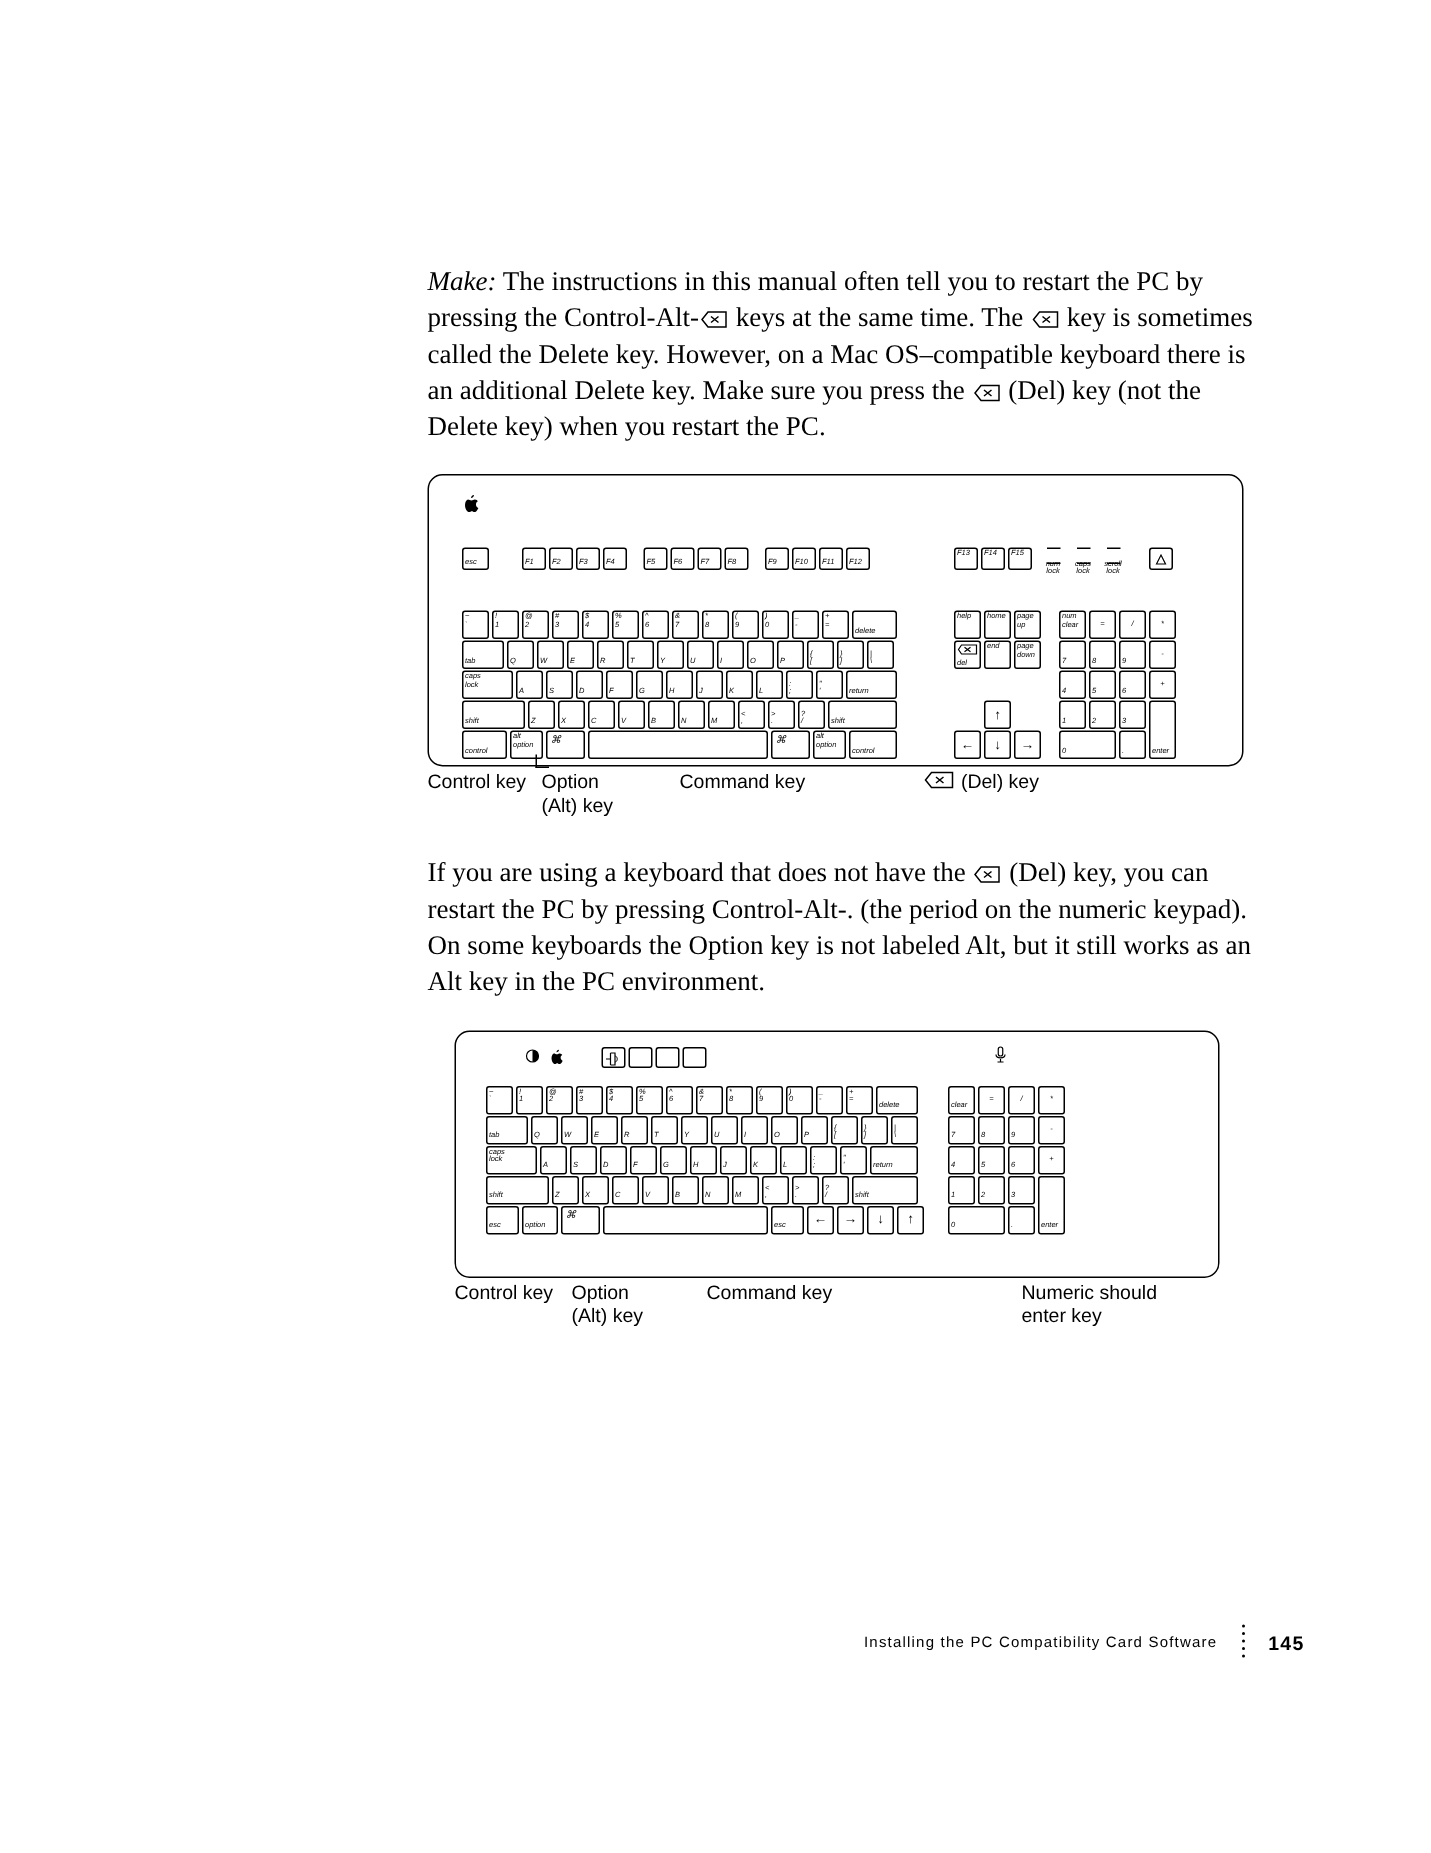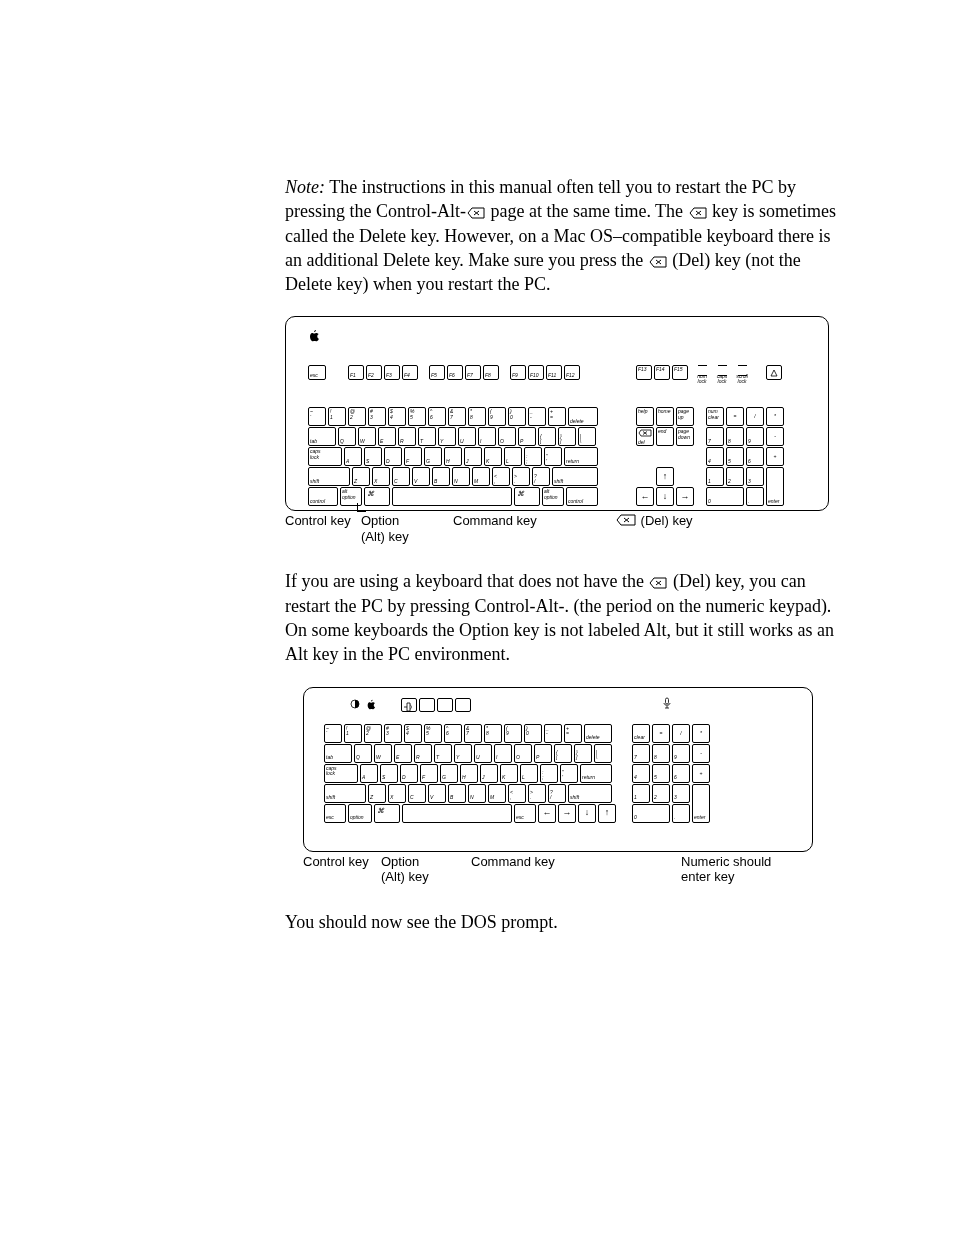--- a/index.html
+++ b/index.html
@@ -175,24 +175,24 @@
     font-size:9px;
   }
 </style>
 </head>
 <body>
 
 <div class="page">
   <div class="content">
 
     <p class="para">
-      <span class="note-label">Note:</span><span>  The instructions in this manual often tell you to restart the PC by pressing the Control-Alt-</span><span class="del-icon"><svg width="18" height="12" viewBox="0 0 18 12">
+      <span class="note-label">Make:</span><span>  The instructions in this manual often tell you to restart the PC by pressing the Control-Alt-</span><span class="del-icon"><svg width="18" height="12" viewBox="0 0 18 12">
             <path d="M5 1 L17 1 L17 11 L5 11 L1 6 Z" fill="none" stroke="#000" stroke-width="1"></path>
             <path d="M7 4 L12 8 M12 4 L7 8" stroke="#000" stroke-width="1"></path>
-          </svg></span><span> page at the same time. The </span><span class="del-icon"><svg width="18" height="12" viewBox="0 0 18 12">
+          </svg></span><span> keys at the same time. The </span><span class="del-icon"><svg width="18" height="12" viewBox="0 0 18 12">
             <path d="M5 1 L17 1 L17 11 L5 11 L1 6 Z" fill="none" stroke="#000" stroke-width="1"></path>
             <path d="M7 4 L12 8 M12 4 L7 8" stroke="#000" stroke-width="1"></path>
           </svg></span><span> key is sometimes called the Delete key. However, on a Mac OS–compatible keyboard there is an additional Delete key. Make sure you press the </span><span class="del-icon"><svg width="18" height="12" viewBox="0 0 18 12">
             <path d="M5 1 L17 1 L17 11 L5 11 L1 6 Z" fill="none" stroke="#000" stroke-width="1"></path>
             <path d="M7 4 L12 8 M12 4 L7 8" stroke="#000" stroke-width="1"></path>
           </svg></span><span> (Del) key (not the Delete key) when you restart the PC.</span>
     </p>
 
     <div class="kb-wrap">
       <div class="kb-outer ext" id="kb1">
@@ -504,17 +504,27 @@
           <span class="sub">(Alt) key</span>
         </div>
         <div class="cap" style="left:168px;">Command key</div>
         <div class="cap" style="left:378px;">
           <span>Numeric should</span>
           <span class="sub">enter key</span>
         </div>
       </div>
     </div>
 
-    <p class="para" style="margin-top:22px;">You should now see the DOS prompt.</p>
 
   </div>
 
+  <div class="footer">
+    <span>Installing the PC Compatibility Card Software</span>
+    <div class="dots">
+      <div class="dot"></div>
+        <div class="dot"></div>
+        <div class="dot"></div>
+        <div class="dot"></div>
+        <div class="dot"></div>
+    </div>
+    <span class="pagenum">145</span>
+  </div>
 </div>
 
 </body></html>

